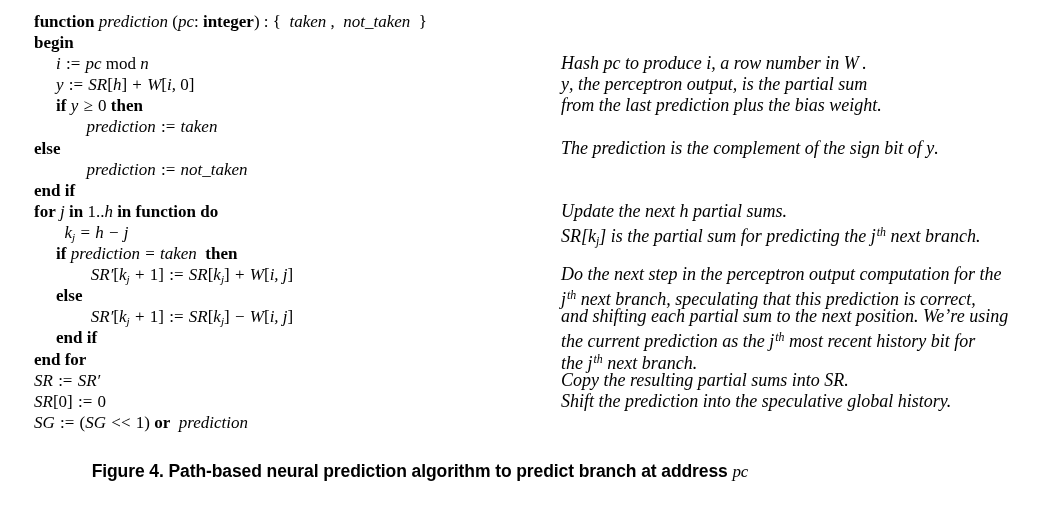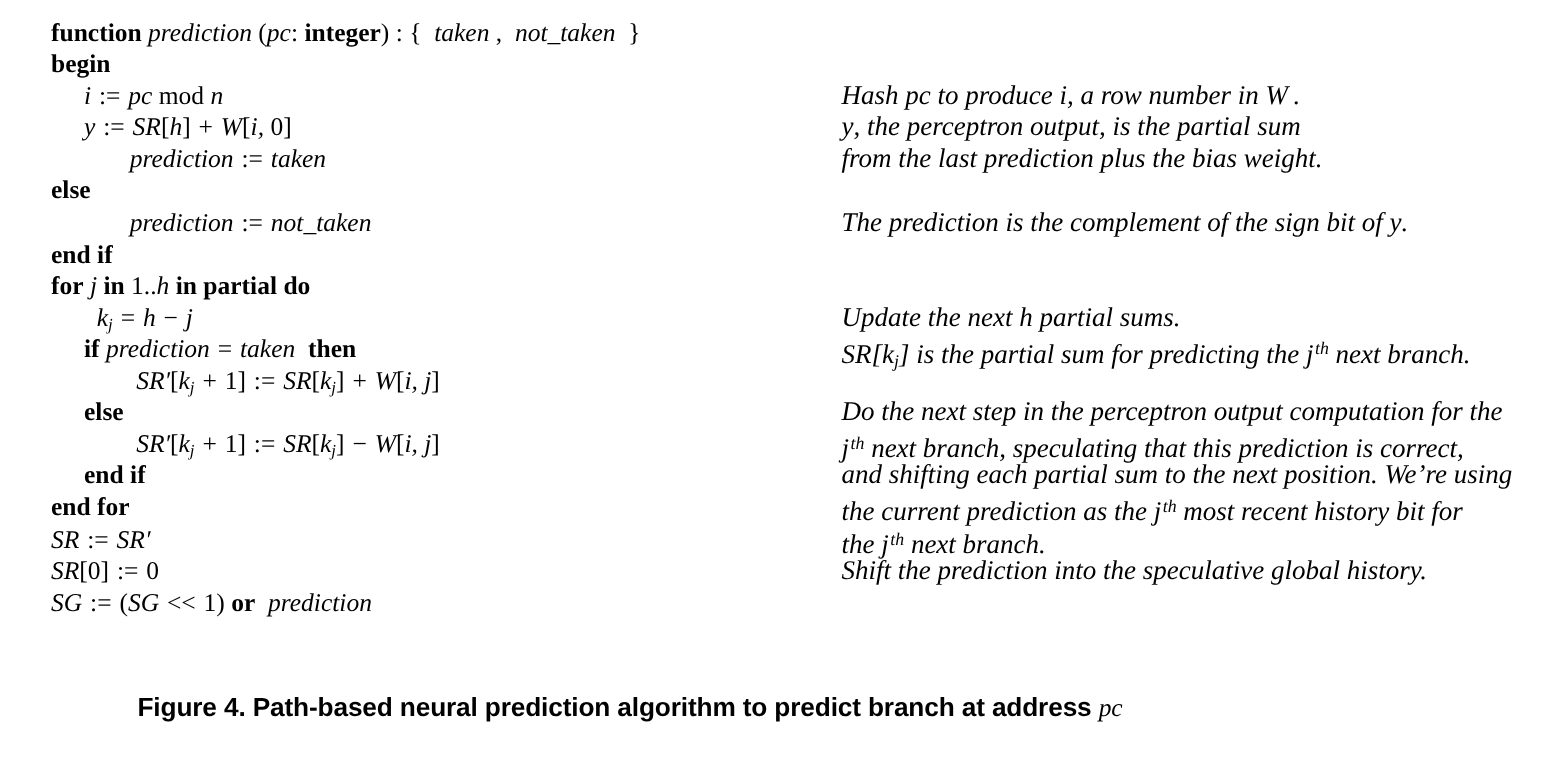--- a/index.html
+++ b/index.html
@@ -110,30 +110,31 @@
     <div class="code-col">
 
       <div class="line i0"><span class="kw">function</span> <span class="var">prediction</span> (<span class="var">pc</span>: <span class="kw">integer</span>) : { <span class="var">&nbsp;taken</span> <span class="mathup">,</span> <span class="var">&nbsp;not_taken</span> &nbsp;}</div>
 
       <div class="line i0"><span class="kw">begin</span></div>
 
       <div class="line i1"><span class="mathvar">i</span> <span class="op">:=</span> <span class="mathvar">pc</span> <span class="mathup">mod</span> <span class="mathvar">n</span></div>
 
       <div class="line i1"><span class="mathvar">y</span> <span class="op">:=</span> <span class="mathvar">SR</span>[<span class="mathvar">h</span>] <span class="op">+</span> <span class="mathvar">W</span>[<span class="mathvar">i,</span> 0]</div>
 
+      <div class="line i1"><span class="kw">if</span> <span class="mathvar">y</span> <span class="op">≥</span> <span class="mathup">0</span> <span class="kw">then</span></div>
 
       <div class="line i2"><span class="var">&nbsp;&nbsp;prediction</span> <span class="op">:=</span> <span class="var">taken</span></div>
 
       <div class="line i0"><span class="kw">else</span></div>
 
       <div class="line i2"><span class="var">&nbsp;&nbsp;prediction</span> <span class="op">:=</span> <span class="var">not_taken</span></div>
 
       <div class="line i0"><span class="kw">end if</span></div>
 
-      <div class="line i0"><span class="kw">for</span> <span class="mathvar">j</span> <span class="kw">in</span> <span class="mathup">1..</span><span class="mathvar">h</span> <span class="kw">in partial do</span></div>
+      <div class="line i0"><span class="kw">for</span> <span class="mathvar">j</span> <span class="kw">in</span> <span class="mathup">1..</span><span class="mathvar">h</span> <span class="kw">in function do</span></div>
 
       <div class="line i1">&nbsp;&nbsp;<span class="mathvar">k</span><sub>j</sub> <span class="op">=</span> <span class="mathvar">h</span> <span class="op">−</span> <span class="mathvar">j</span></div>
 
       <div class="line i1"><span class="kw">if</span> <span class="var">prediction</span> <span class="op">=</span> <span class="var">taken</span> &nbsp;<span class="kw">then</span></div>
 
       <div class="line i2">&nbsp;&nbsp;&nbsp;<span class="mathvar">SR</span><span class="prime">′</span>[<span class="mathvar">k</span><sub>j</sub> <span class="op">+</span> 1] <span class="op">:=</span> <span class="mathvar">SR</span>[<span class="mathvar">k</span><sub>j</sub>] <span class="op">+</span> <span class="mathvar">W</span>[<span class="mathvar">i, j</span>]</div>
 
       <div class="line i1"><span class="kw">else</span></div>
 
       <div class="line i2">&nbsp;&nbsp;&nbsp;<span class="mathvar">SR</span><span class="prime">′</span>[<span class="mathvar">k</span><sub>j</sub> <span class="op">+</span> 1] <span class="op">:=</span> <span class="mathvar">SR</span>[<span class="mathvar">k</span><sub>j</sub>] <span class="op">−</span> <span class="mathvar">W</span>[<span class="mathvar">i, j</span>]</div>
@@ -178,20 +179,21 @@
       <div class="line cmt">Do the next step in the perceptron output computation for the</div>
 
       <div class="line cmt"><span class="mathvar">j</span><sup> th</sup> next branch, speculating that this prediction is correct,</div>
 
       <div class="line cmt">and shifting each partial sum to the next position. We’re using</div>
 
       <div class="line cmt">the current prediction as the <span class="mathvar">j</span><sup> th</sup> most recent history bit for</div>
 
       <div class="line cmt">the <span class="mathvar">j</span><sup> th</sup> next branch.</div>
 
+      <div class="line cmt">Copy the resulting partial sums into <span class="mathvar">SR</span>.</div>
 
 
       <div class="line cmt">Shift the prediction into the speculative global history.</div>
 
     </div>
   </div>
 
   <div id="caption"><span>Figure 4. Path-based neural prediction algorithm to predict branch at address</span> <span class="cap-math">pc</span></div>
 
 </div>

